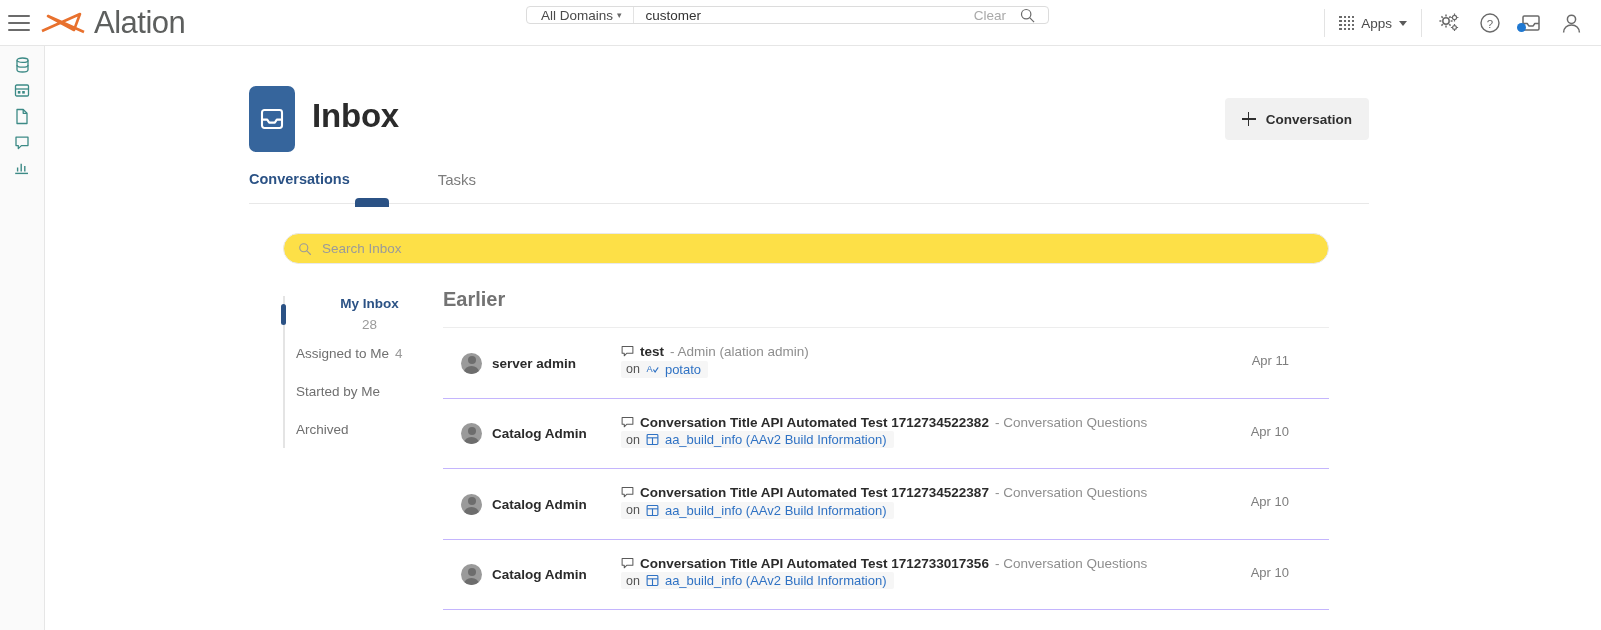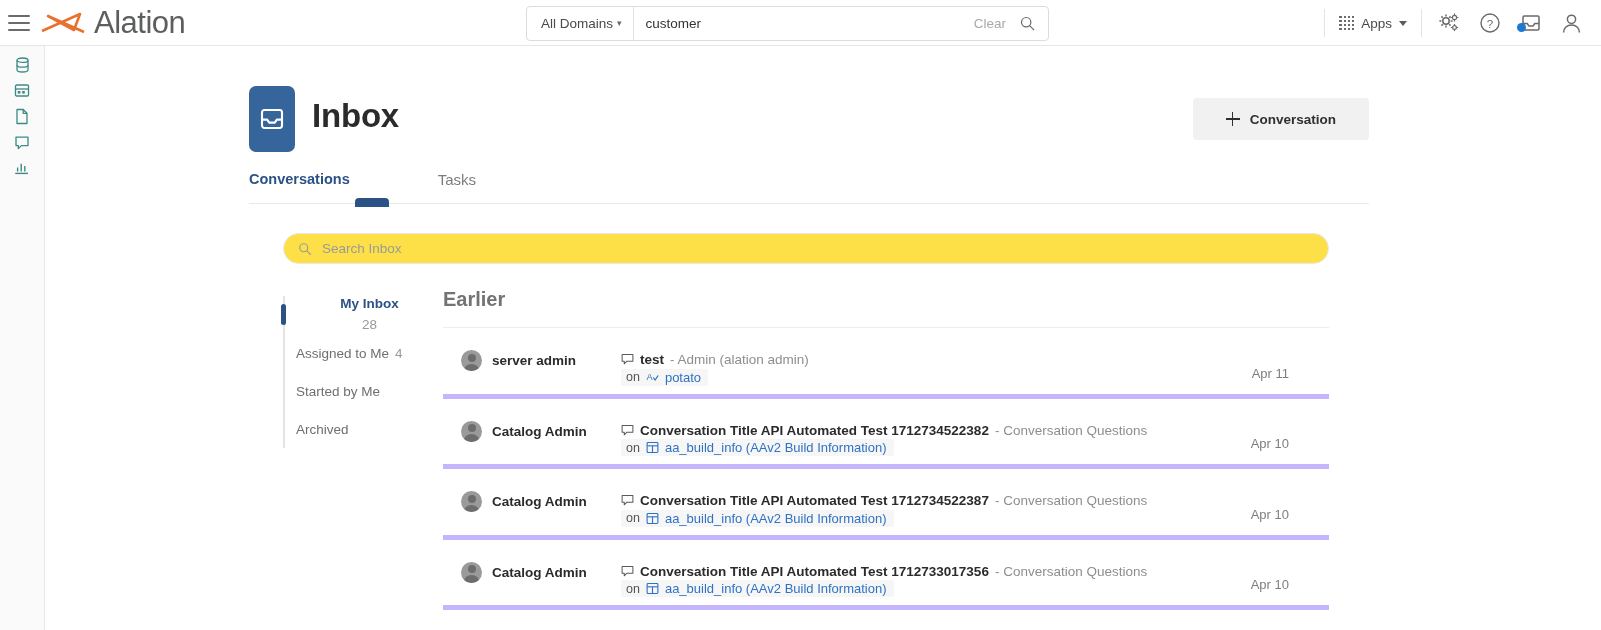--- a/index.html
+++ b/index.html
@@ -34,21 +34,21 @@
     color: #5d5f5e;
     letter-spacing: -0.5px;
     font-weight: 400;
     margin-left: 2px;
   }
 
   
   .search-wrap {
     position: absolute;
     left: 526px; top: 6px;
-    width: 523px; height: 35px;
+    width: 523px; height: 18px;
     border: 1px solid #dcdcdc;
     border-radius: 4px;
     display: flex; align-items: center;
     background: #fff;
   }
   .domain-sel {
     display:flex; align-items:center; gap:4px;
     padding: 0 11px 0 14px;
     height: 100%;
     border-right: 1px solid #e3e3e3;
@@ -119,21 +119,21 @@
   .page-title {
     position:absolute; left: 63px; top: 11px;
     font-size: 33px; font-weight: 700; color: #2b2b2b; letter-spacing: -0.2px;
   }
   .new-conv-btn {
     position:absolute; right: 0; top: 12px;
     height: 42px;
     background: #f1f1f1;
     border-radius: 4px;
     display:flex; align-items:center; gap:10px;
-    padding: 0 33px;
+    padding: 0 17px;
     cursor: pointer;
     font-size: 13.5px; font-weight: 700; color: #2f2f2f;
     white-space: nowrap;
   }
   .plus {
     position: relative; width: 14px; height: 14px;
   }
   .plus::before, .plus::after {
     content:""; position:absolute; background:#2f2f2f;
   }
@@ -200,22 +200,22 @@
   .section-title {
     position:absolute; left: 398px; top: 242px;
     font-size: 20px; font-weight: 700; color:#737373;
   }
   .list {
     position:absolute; left: 398px; top: 281px;
     width: 886px;
     border-top: 1px solid #ededed;
   }
   .row {
-    display:flex; align-items:center;
-    border-bottom: 5px solid #c4b5fd;
+    display:flex; align-items:flex-start;
+    border-bottom: 1px solid #c4b5fd;
     height: 70.5px;
     position: relative;
   }
   .row-author {
     width: 178px; flex: 0 0 178px;
     display:flex; align-items:center; gap:10px;
     padding-left: 18px; height: 70.5px;
   }
   .avatar {
     width: 21px; height: 21px; border-radius: 50%;

